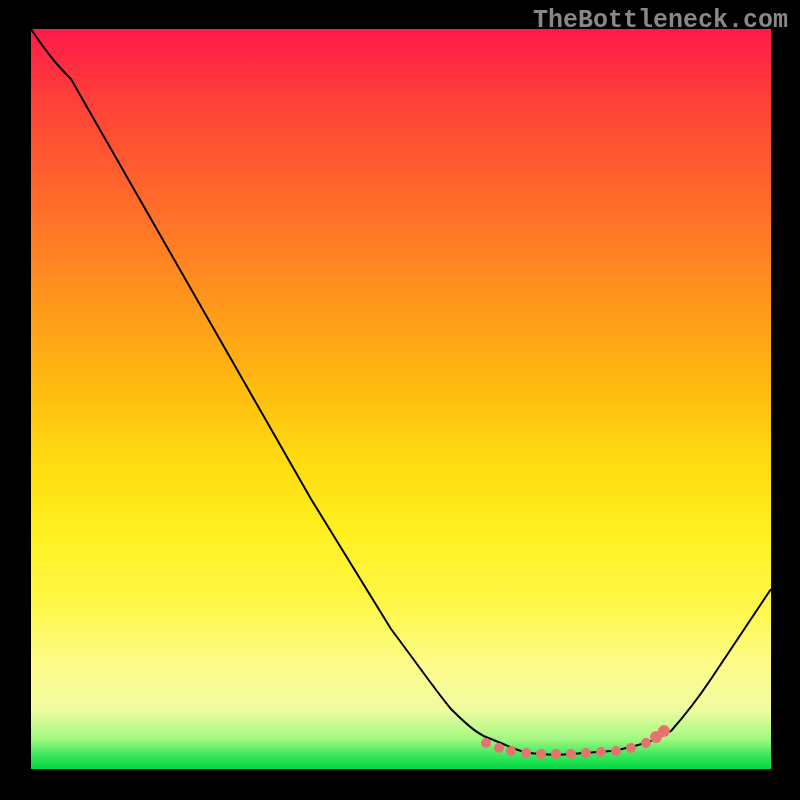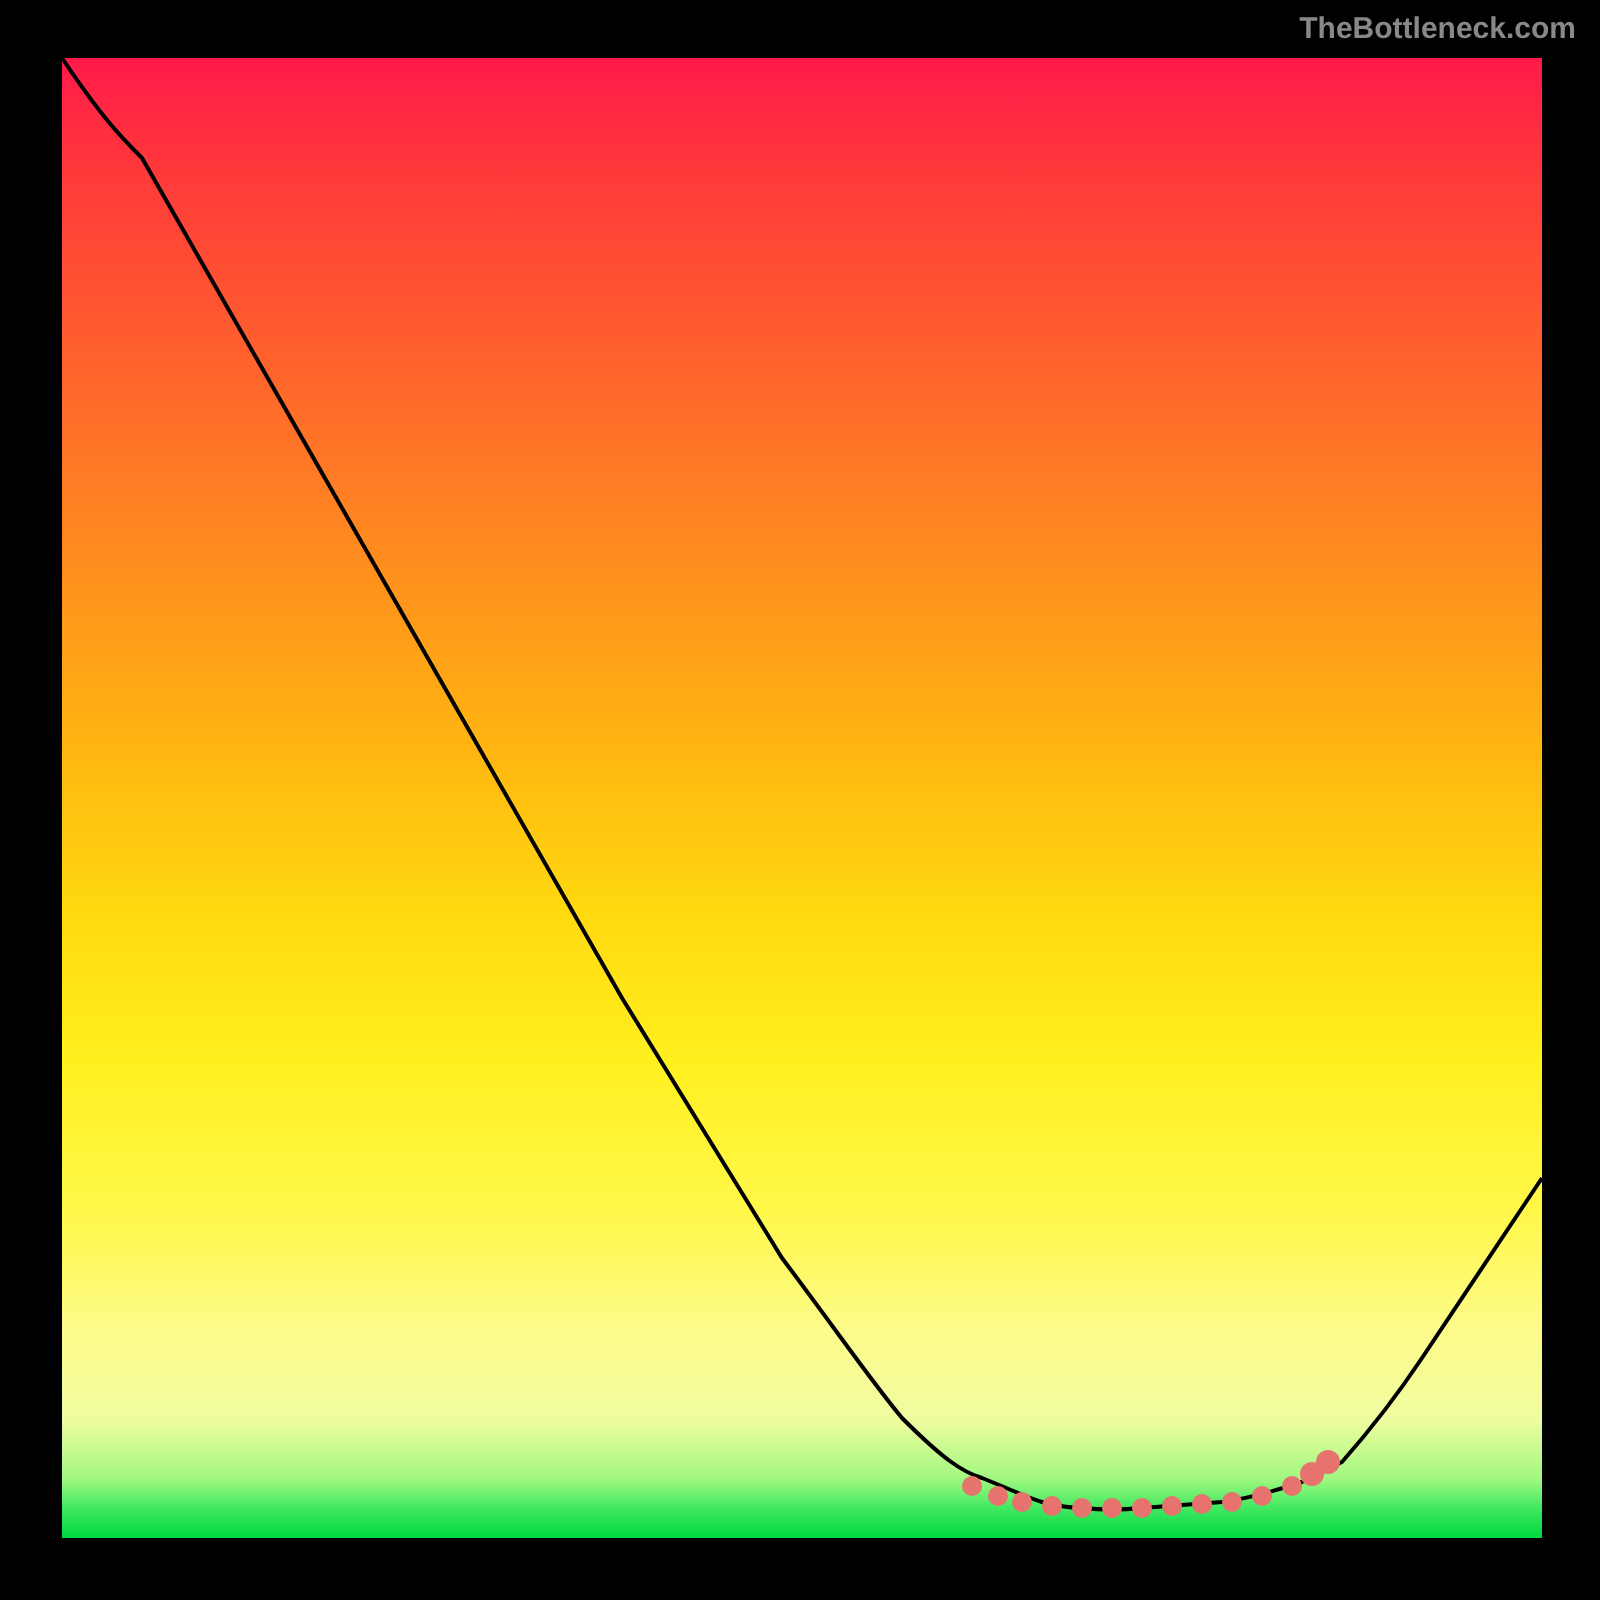--- a/index.html
+++ b/index.html
@@ -38,23 +38,23 @@
       #a0f880 96%,
       #40e860 98%,
       #00d840 100%
     );
   }
   .watermark {
     position: absolute;
     top: 6px;
     right: 12px;
     color: #888;
-    font-size: 15px;
+    font-size: 25px;
     font-weight: bold;
-    font-family: Liberation Sans, sans-serif;
+    font-family: Liberation Mono, monospace;
   }
   svg.curve {
     position: absolute;
     left: 0;
     top: 0;
     width: 740px;
     height: 740px;
   }
 </style>
 </head>

